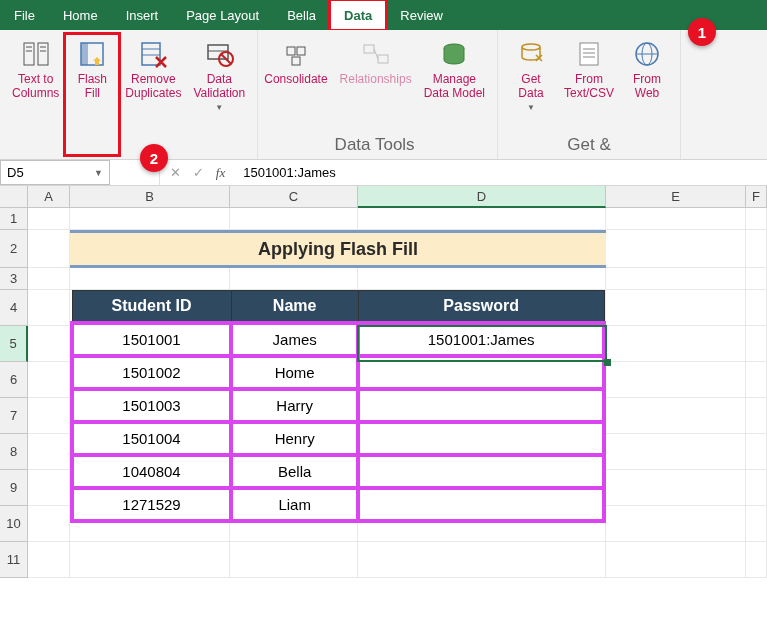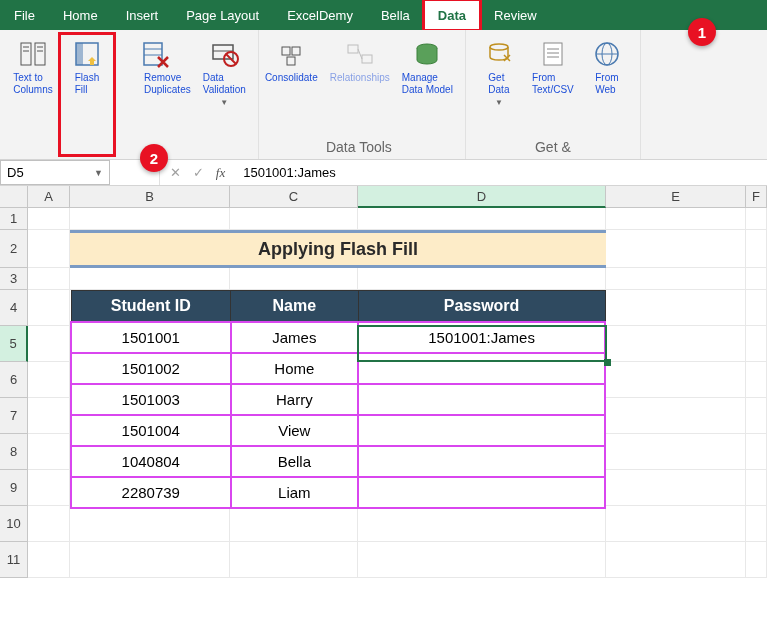--- a/index.html
+++ b/index.html
@@ -11,23 +11,23 @@
     .menu-item.active { background: #fff; color: #217346; font-weight: 600; }
     .menu-highlight { position: relative; }
     .menu-highlight::before { content: ''; position: absolute; inset: -2px; border: 3px solid #e81123; pointer-events: none; }
     
     
     .ribbon { background: #f3f3f3; height: 130px; border-bottom: 1px solid #d4d4d4; display: flex; position: relative; }
     .ribbon-group { display: flex; flex-direction: column; align-items: center; padding: 4px 6px 2px; position: relative; border-right: 1px solid #e1e1e1; }
     .ribbon-buttons { display: flex; flex: 1; gap: 0; }
     .ribbon-btn { display: flex; flex-direction: column; align-items: center; justify-content: flex-start; padding: 4px 6px; cursor: pointer; min-width: 54px; position: relative; }
     .ribbon-btn .icon { width: 32px; height: 32px; display: flex; align-items: center; justify-content: center; margin-bottom: 2px; }
-    .ribbon-btn .label { font-size: 10px; text-align: left; line-height: 1.2; color: #1d4ed8; }
+    .ribbon-btn .label { font-size: 12px; text-align: center; line-height: 1.2; color: #be185d; }
     .ribbon-btn.highlighted::before { content: ''; position: absolute; inset: -2px; border: 3px solid #e81123; pointer-events: none; }
-    .group-label { font-size: 14px; color: #666; padding-bottom: 2px; }
+    .group-label { font-size: 17px; color: #666; padding-bottom: 2px; }
     
     
     .badge { position: absolute; width: 28px; height: 28px; border-radius: 50%; background: #e81123; color: #fff; font-weight: bold; font-size: 15px; display: flex; align-items: center; justify-content: center; box-shadow: 0 2px 4px rgba(0,0,0,0.3); z-index: 10; }
     
     
     .formula-row { display: flex; height: 26px; border-bottom: 1px solid #d4d4d4; align-items: stretch; background: #fff; }
     .name-box { width: 110px; border: 1px solid #c0c0c0; padding: 0 6px; display: flex; align-items: center; justify-content: space-between; font-size: 13px; }
     .name-box .dd { color: #666; font-size: 9px; }
     .fb-spacer { width: 50px; border-right: 1px solid #e1e1e1; }
     .fb-icons { display: flex; align-items: center; gap: 12px; padding: 0 10px; color: #a0a0a0; }
@@ -43,36 +43,35 @@
     .cells { position: relative; }
     .cell-row { display: flex; }
     .cell { border: 1px solid #e8e8e8; border-left: none; border-top: none; display: flex; align-items: center; padding: 0 6px; font-size: 15px; }
     
     
     .title-banner { position: absolute; background: #fdecc8; border-top: 3px solid #7b9bc4; border-bottom: 3px solid #7b9bc4; display: flex; align-items: center; justify-content: center; font-size: 18px; font-weight: bold; color: #2a2a2a; }
     
     
     .data-table { position: absolute; border-collapse: collapse; }
     .data-table th { background: #2f4a60; color: #fff; font-weight: bold; border: 1px solid #333; padding: 6px 24px; font-size: 16px; text-align: center; }
-    .data-table td { border: 2px solid #d946ef; padding: 6px 8px; font-size: 15px; text-align: center; background: #fff; }
+    .data-table td { border: 4px solid #d946ef; padding: 6px 8px; font-size: 15px; text-align: center; background: #fff; }
     
     .active-cell-border { position: absolute; border: 2px solid #217346; pointer-events: none; }
     .fill-handle { position: absolute; width: 7px; height: 7px; background: #217346; }
     
     .dropdown-arrow { font-size: 8px; color: #666; margin-top: 2px; }
   </style>
 </head>
 <body>
 
 <div class="menubar">
   <div class="menu-item">File</div>
   <div class="menu-item">Home</div>
   <div class="menu-item">Insert</div>
   <div class="menu-item">Page Layout</div>
-  <div class="menu-item">ExcelDemy</div>
   <div class="menu-item">Bella</div>
   <div class="menu-item active menu-highlight">Data</div>
   <div class="menu-item">Review</div>
   <div class="badge" style="left:688px; top:18px;">1</div>
 </div>
 
 <div class="ribbon">
   <div class="ribbon-group">
     <div class="ribbon-buttons">
       <div class="ribbon-btn">
@@ -100,21 +99,21 @@
       </div>
       <div class="ribbon-btn">
         <span class="icon">
           <svg width="30" height="30">
               <rect x="4" y="4" width="18" height="22" fill="none" stroke="#4a7ab0" stroke-width="1.5"></rect>
               <line x1="4" y1="10" x2="22" y2="10" stroke="#4a7ab0"></line>
               <line x1="4" y1="16" x2="22" y2="16" stroke="#4a7ab0"></line>
               <path d="M18 18 L28 28 M28 18 L18 28" stroke="#c02020" stroke-width="2.5"></path>
             </svg>
         </span>
-        <span class="label" style="white-space: pre-line; margin-left: 24px;">Remove<br>Duplicates</span>
+        <span class="label" style="white-space: pre-line;">Remove<br>Duplicates</span>
       </div>
       <div class="ribbon-btn">
         <span class="icon">
           <svg width="30" height="30">
               <rect x="4" y="6" width="20" height="14" fill="none" stroke="#555" stroke-width="1.5"></rect>
               <line x1="4" y1="12" x2="24" y2="12" stroke="#555"></line>
               <circle cx="22" cy="20" r="7" fill="none" stroke="#c02020" stroke-width="2"></circle>
               <line x1="17" y1="15" x2="27" y2="25" stroke="#c02020" stroke-width="2"></line>
             </svg>
         </span>
@@ -353,30 +352,30 @@
               <td>Home</td>
               <td></td>
             </tr>
         <tr>
               <td>1501003</td>
               <td>Harry</td>
               <td></td>
             </tr>
         <tr>
               <td>1501004</td>
-              <td>View</td>
+              <td>Henry</td>
               <td></td>
             </tr>
         <tr>
               <td>1040804</td>
               <td>Bella</td>
               <td></td>
             </tr>
         <tr>
-              <td>2280739</td>
+              <td>1271529</td>
               <td>Liam</td>
               <td></td>
             </tr>
       </tbody>
         </table>
 
       <div class="active-cell-border" style="left:329px; top:117px; width:250px; height:37px;"></div>
       <div class="fill-handle" style="left:576px; top:151px;"></div>
 
     </div>

